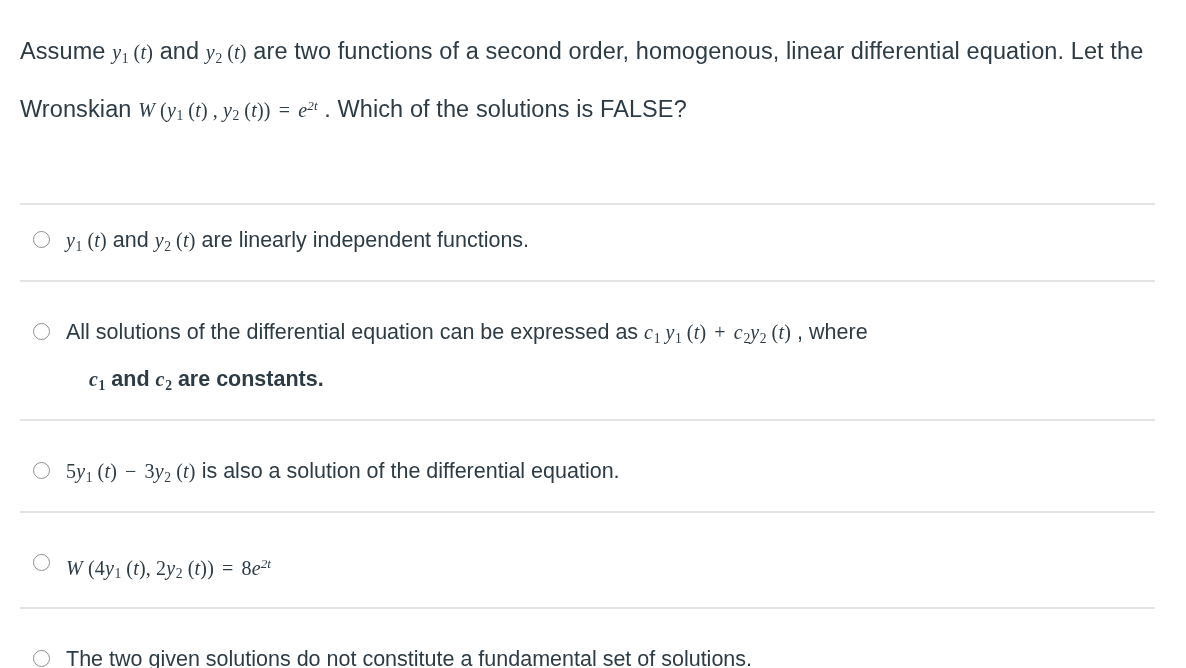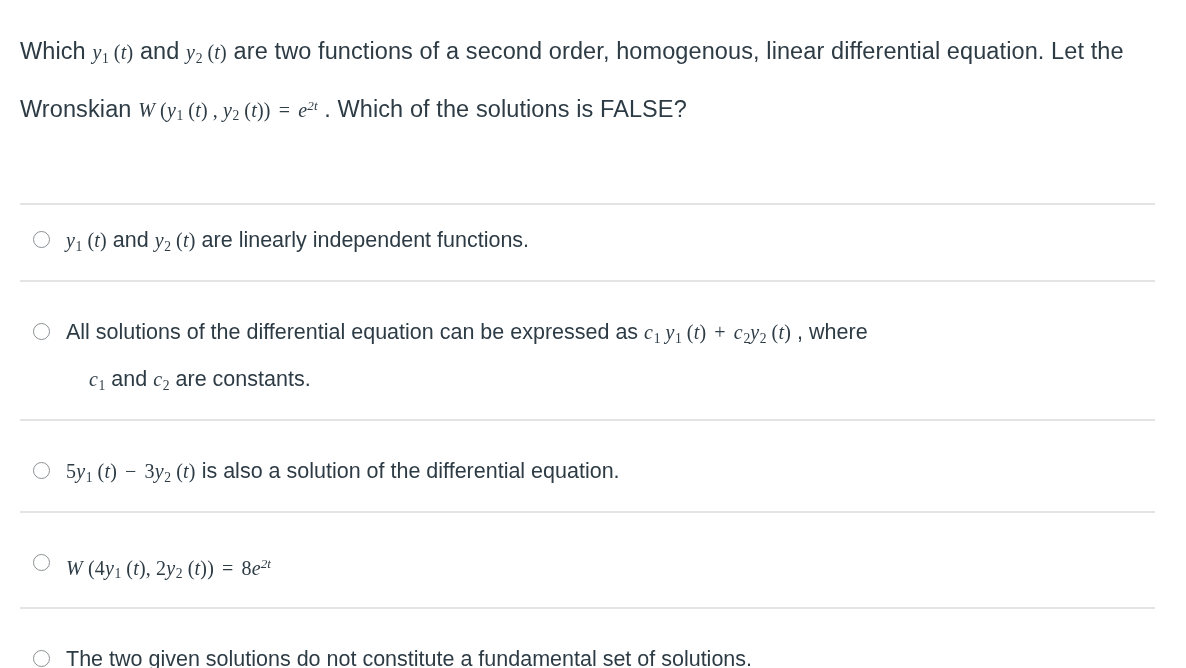--- a/index.html
+++ b/index.html
@@ -88,30 +88,31 @@
     box-sizing: border-box;
     cursor: pointer;
   }
   .answer-text {
     flex: 1 1 auto;
     padding-right: 4px;
   }
   .answer-text .line2 {
     display: block;
     padding-left: 23px;
+    font-weight: bold;
   }
   .nowrap { white-space: nowrap; }
 </style>
 </head>
 <body>
 
 <div class="question-page">
 
   <div class="stem">
-    <span>Which </span><span class="m nowrap"><span>y</span><sub>1</sub><span class="sp-l paren">(</span><span>t</span><span class="paren">)</span></span><span> and </span><span class="m nowrap"><span>y</span><sub>2</sub><span class="sp-l paren">(</span><span>t</span><span class="paren">)</span></span><span> are two functions of a second order, homogenous,</span>
+    <span>Assume </span><span class="m nowrap"><span>y</span><sub>1</sub><span class="sp-l paren">(</span><span>t</span><span class="paren">)</span></span><span> and </span><span class="m nowrap"><span>y</span><sub>2</sub><span class="sp-l paren">(</span><span>t</span><span class="paren">)</span></span><span> are two functions of a second order, homogenous,</span>
     <span>linear differential equation. Let the Wronskian </span><span class="m nowrap"><span>W</span><span class="sp-l paren">(</span><span>y</span><sub>1</sub><span class="sp-l paren">(</span><span>t</span><span class="paren">)</span><span class="paren sp-l">,</span><span class="sp-l">y</span><sub>2</sub><span class="sp-l paren">(</span><span>t</span><span class="paren">))</span><span class="op sp-l">=</span><span class="sp-l">e</span><sup>2t</sup></span><span> . Which</span>
     <span>of the solutions is FALSE?</span>
   </div>
 
   <div class="answers">
 
     <div class="answer first">
       <span class="radio"></span>
       <span class="answer-text"><span class="m nowrap"><span>y</span><sub>1</sub><span class="sp-l paren">(</span><span>t</span><span class="paren">)</span></span><span> and </span><span class="m nowrap"><span>y</span><sub>2</sub><span class="sp-l paren">(</span><span>t</span><span class="paren">)</span></span><span> are linearly independent functions.</span></span>
     </div>

